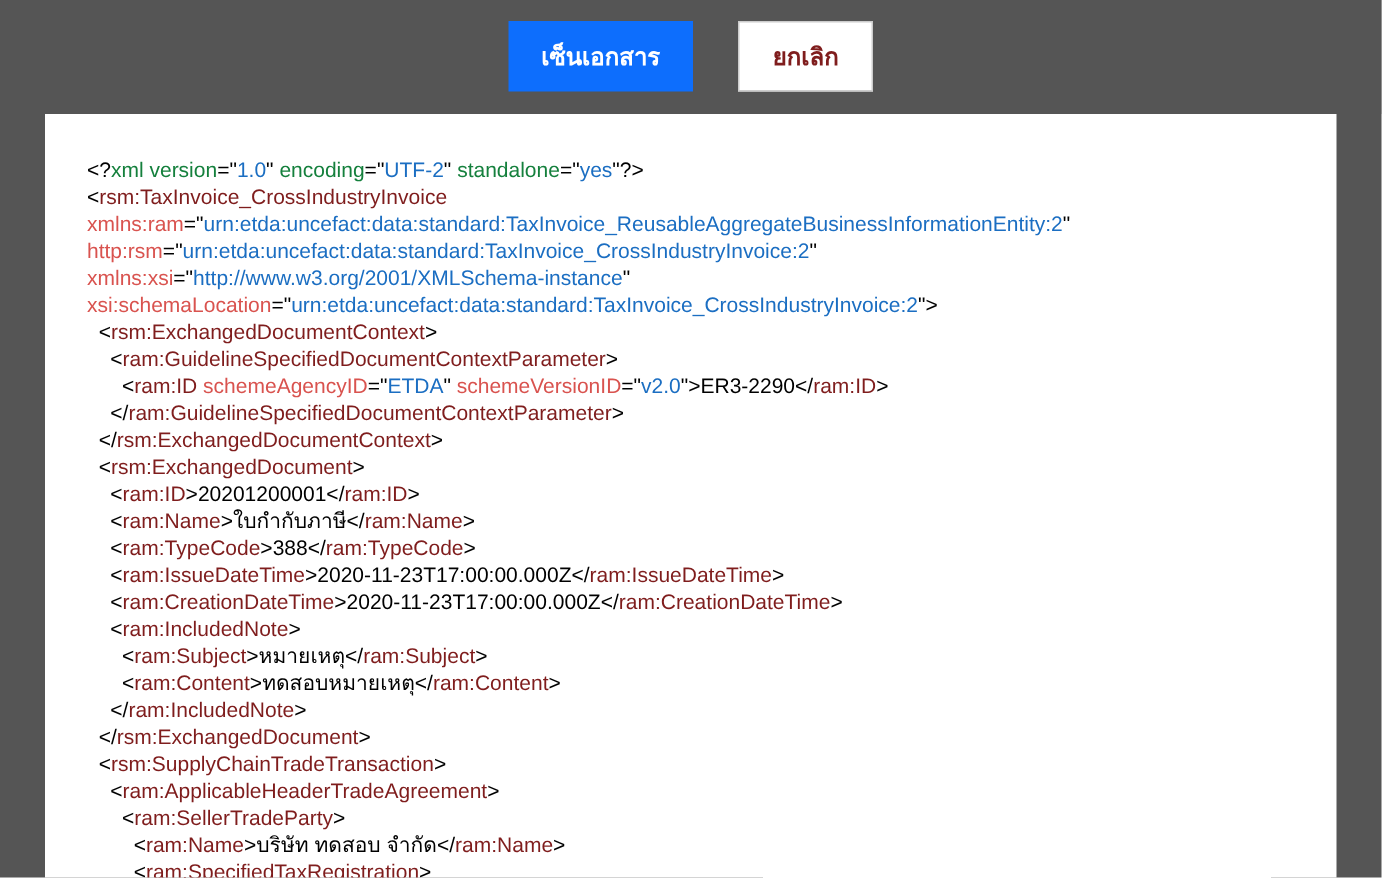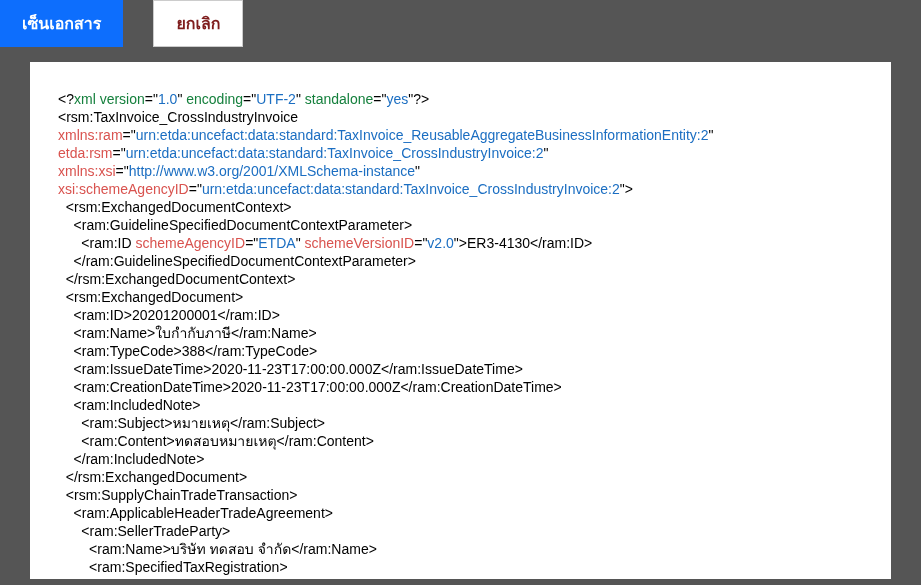--- a/index.html
+++ b/index.html
@@ -5,23 +5,23 @@
     * { margin: 0; padding: 0; box-sizing: border-box; }
     body {
       font-family: "Segoe UI", Tahoma, sans-serif;
       background: #555;
       width: 921px;
       height: 585px;
       overflow: hidden;
     }
     .toolbar {
       background: #555;
-      padding: 0 0 15px 0;
+      padding: 14px 0 15px 0;
       display: flex;
-      justify-content: flex-start;
+      justify-content: center;
       gap: 30px;
     }
     .btn {
       padding: 10px 22px;
       font-size: 16px;
       font-weight: 600;
       border: none;
       cursor: pointer;
       font-family: inherit;
     }
@@ -41,44 +41,44 @@
       padding: 28px 28px 0 28px;
       overflow: hidden;
     }
     .xml {
       font-family: "Segoe UI", Tahoma, sans-serif;
       font-size: 14px;
       line-height: 18px;
       white-space: pre;
       color: #000;
     }
-    .t-tag  { color: #000000; margin-top: 16px; }      
+    .t-tag  { color: #7f1d1d; margin-top: 16px; }      
     .t-attr { color: #d9534f; margin-top: 31px; }      
     .t-val  { color: #1b6ec2; }      
     .t-txt  { color: #000; }
     .t-kw   { color: #15803d; }      
   </style>
 </head>
 <body>
 
 <div class="toolbar">
   <button class="btn btn-primary">เซ็นเอกสาร</button>
   <button class="btn btn-secondary">ยกเลิก</button>
 </div>
 
 <div class="panel">
 <div class="xml">&lt;?<span class="t-kw">xml version</span>="<span class="t-val">1.0</span>" <span class="t-kw">encoding</span>="<span class="t-val">UTF-2</span>" <span class="t-kw">standalone</span>="<span class="t-val">yes</span>"?&gt;
 &lt;<span class="t-tag">rsm:TaxInvoice_CrossIndustryInvoice</span>
 <span class="t-attr">xmlns:ram</span>="<span class="t-val">urn:etda:uncefact:data:standard:TaxInvoice_ReusableAggregateBusinessInformationEntity:2</span>"
-<span class="t-attr">etda:rsm</span>="<span class="t-val">urn:etda:uncefact:data:standard:TaxInvoice_CrossIndustryInvoice:2</span>"
+<span class="t-attr">http:rsm</span>="<span class="t-val">urn:etda:uncefact:data:standard:TaxInvoice_CrossIndustryInvoice:2</span>"
 <span class="t-attr">xmlns:xsi</span>="<span class="t-val">http://www.w3.org/2001/XMLSchema-instance</span>"
-<span class="t-attr">xsi:schemeAgencyID</span>="<span class="t-val">urn:etda:uncefact:data:standard:TaxInvoice_CrossIndustryInvoice:2</span>"&gt;
+<span class="t-attr">xsi:schemaLocation</span>="<span class="t-val">urn:etda:uncefact:data:standard:TaxInvoice_CrossIndustryInvoice:2</span>"&gt;
   &lt;<span class="t-tag">rsm:ExchangedDocumentContext</span>&gt;
     &lt;<span class="t-tag">ram:GuidelineSpecifiedDocumentContextParameter</span>&gt;
-      &lt;<span class="t-tag">ram:ID</span> <span class="t-attr">schemeAgencyID</span>="<span class="t-val">ETDA</span>" <span class="t-attr">schemeVersionID</span>="<span class="t-val">v2.0</span>"&gt;<span class="t-txt">ER3-4130</span>&lt;/<span class="t-tag">ram:ID</span>&gt;
+      &lt;<span class="t-tag">ram:ID</span> <span class="t-attr">schemeAgencyID</span>="<span class="t-val">ETDA</span>" <span class="t-attr">schemeVersionID</span>="<span class="t-val">v2.0</span>"&gt;<span class="t-txt">ER3-2290</span>&lt;/<span class="t-tag">ram:ID</span>&gt;
     &lt;/<span class="t-tag">ram:GuidelineSpecifiedDocumentContextParameter</span>&gt;
   &lt;/<span class="t-tag">rsm:ExchangedDocumentContext</span>&gt;
   &lt;<span class="t-tag">rsm:ExchangedDocument</span>&gt;
     &lt;<span class="t-tag">ram:ID</span>&gt;<span class="t-txt">20201200001</span>&lt;/<span class="t-tag">ram:ID</span>&gt;
     &lt;<span class="t-tag">ram:Name</span>&gt;<span class="t-txt">ใบกำกับภาษี</span>&lt;/<span class="t-tag">ram:Name</span>&gt;
     &lt;<span class="t-tag">ram:TypeCode</span>&gt;<span class="t-txt">388</span>&lt;/<span class="t-tag">ram:TypeCode</span>&gt;
     &lt;<span class="t-tag">ram:IssueDateTime</span>&gt;<span class="t-txt">2020-11-23T17:00:00.000Z</span>&lt;/<span class="t-tag">ram:IssueDateTime</span>&gt;
     &lt;<span class="t-tag">ram:CreationDateTime</span>&gt;<span class="t-txt">2020-11-23T17:00:00.000Z</span>&lt;/<span class="t-tag">ram:CreationDateTime</span>&gt;
     &lt;<span class="t-tag">ram:IncludedNote</span>&gt;
       &lt;<span class="t-tag">ram:Subject</span>&gt;<span class="t-txt">หมายเหตุ</span>&lt;/<span class="t-tag">ram:Subject</span>&gt;

